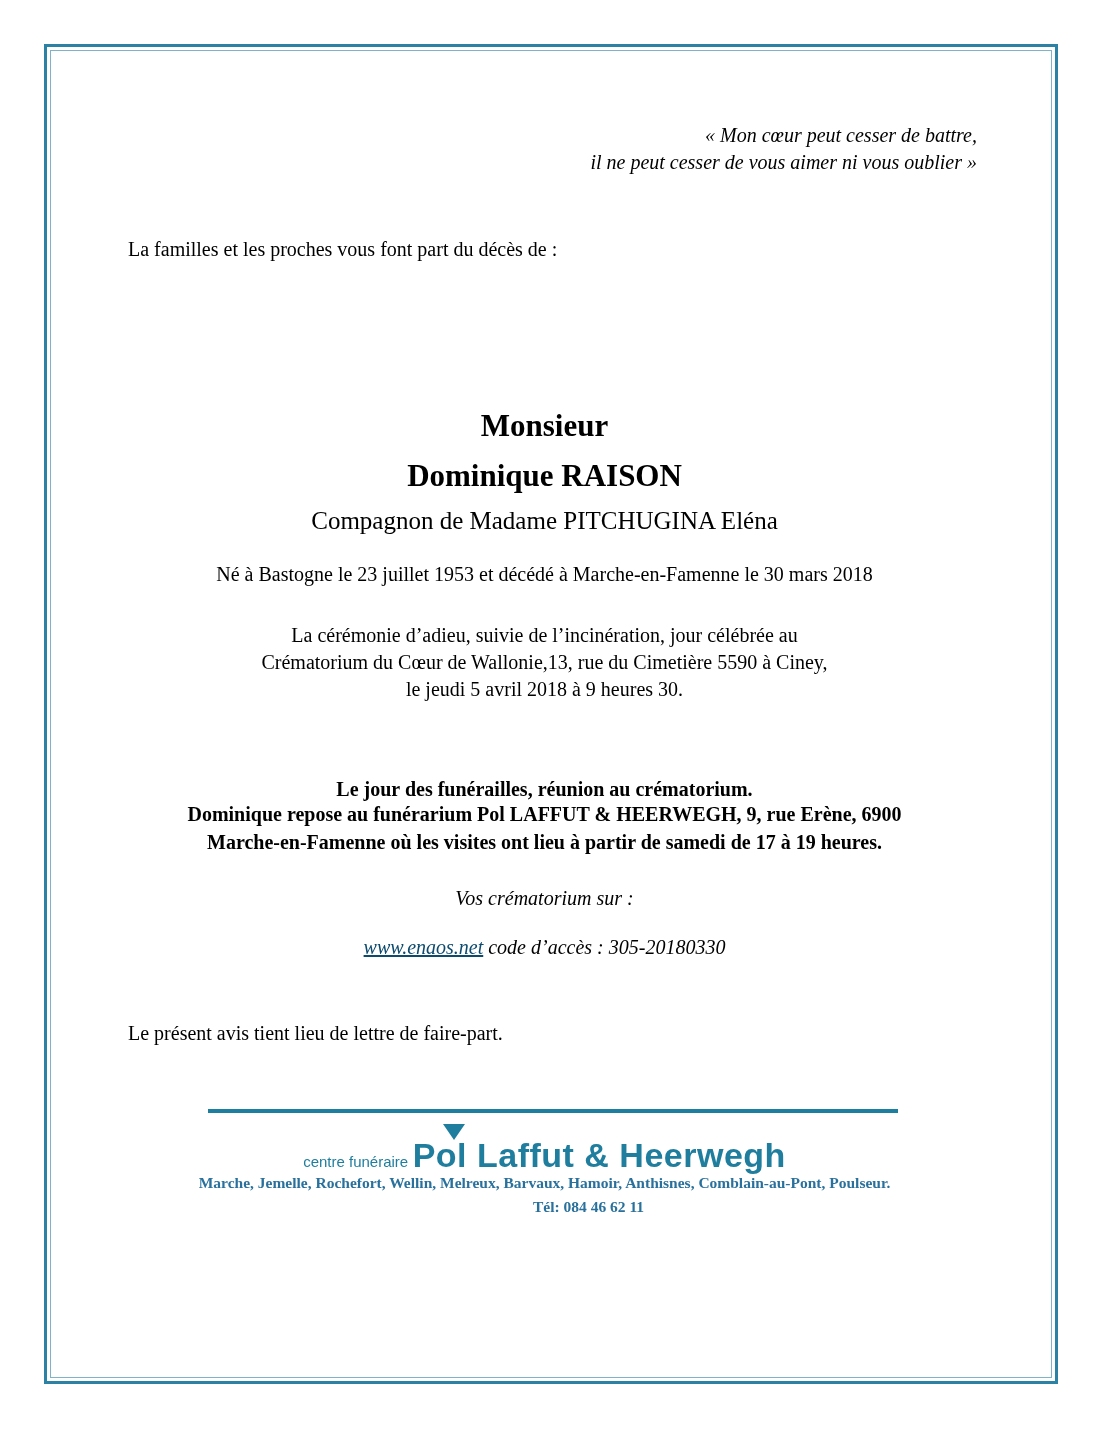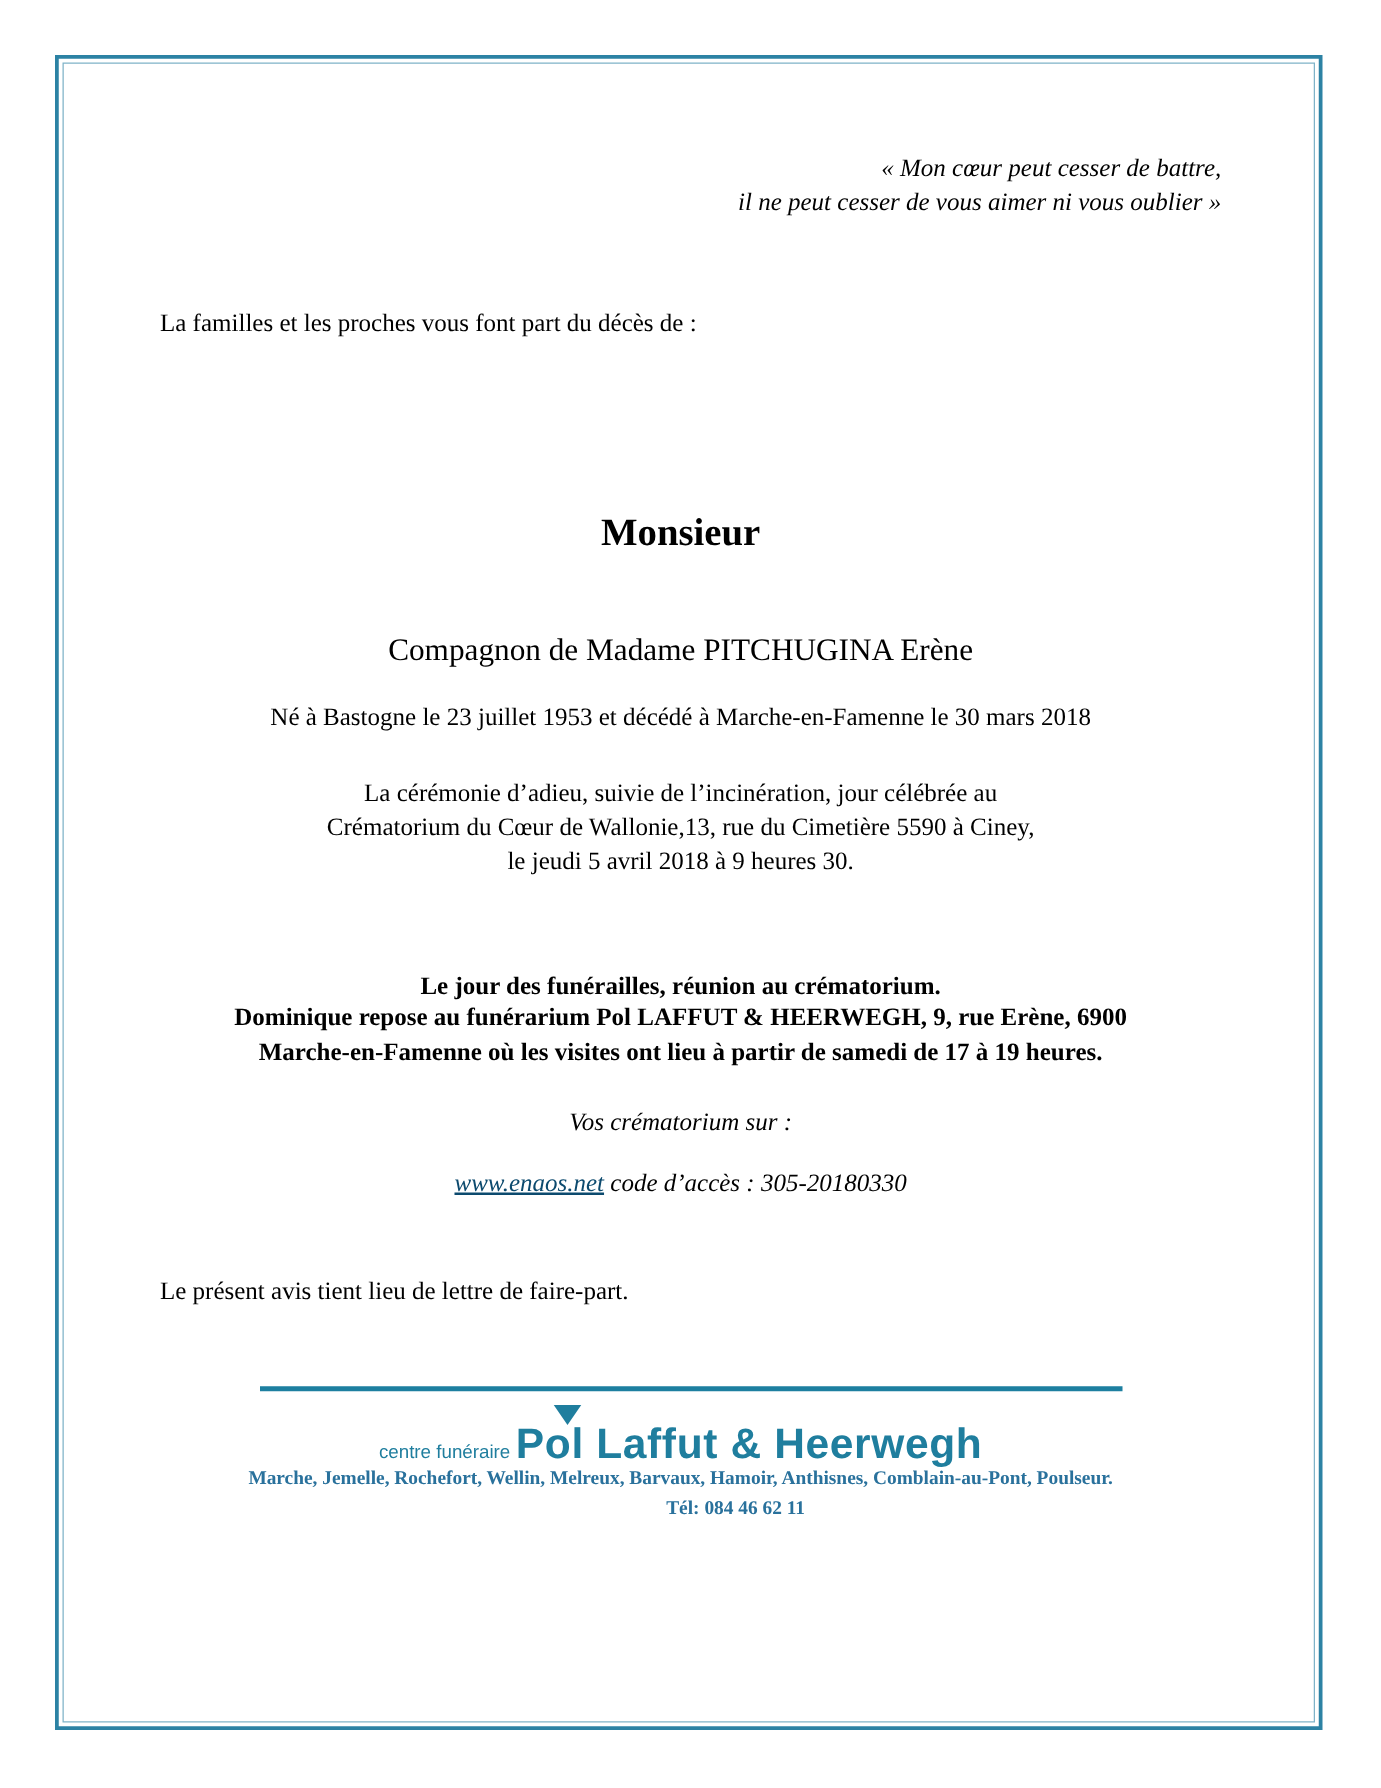--- a/index.html
+++ b/index.html
@@ -40,21 +40,21 @@
     right: 128px;
     text-align: right;
     font-style: italic;
     font-size: 20px;
     line-height: 27px;
   }
 
   .intro {
     position: absolute;
     left: 128px;
-    top: 248px;
+    top: 238px;
     margin: 0;
     font-size: 20px;
   }
 
   .centered {
     position: absolute;
     left: 0;
     width: 1089px;
     text-align: center;
   }
@@ -167,21 +167,22 @@
   </div>
 
   <div class="quote">
     <div>« Mon cœur peut cesser de battre,</div>
     <div>il ne peut cesser de vous aimer ni vous oublier »</div>
   </div>
 
   <p class="intro">La familles et les proches vous font part du décès de :</p>
 
   <h1 class="centered title-monsieur">Monsieur</h1>
-  <div class="centered relation">Compagnon de Madame PITCHUGINA Erène</div>
+  <h1 class="centered title-name">Dominique RAISON</h1>
+  <div class="centered relation">Compagnon de Madame PITCHUGINA Eléna</div>
   <div class="centered life-dates">Né à Bastogne le 23 juillet 1953 et décédé à Marche-en-Famenne le 30 mars 2018</div>
 
   <div class="centered ceremony">
     <div>La cérémonie d’adieu, suivie de l’incinération, jour célébrée au</div>
     <div>Crématorium du Cœur de Wallonie,13, rue du Cimetière 5590 à Ciney,</div>
     <div class="bold">le jeudi 5 avril 2018 à 9 heures 30.</div>
   </div>
 
   <div class="centered funeral-day">Le jour des funérailles, réunion au crématorium.</div>
 

